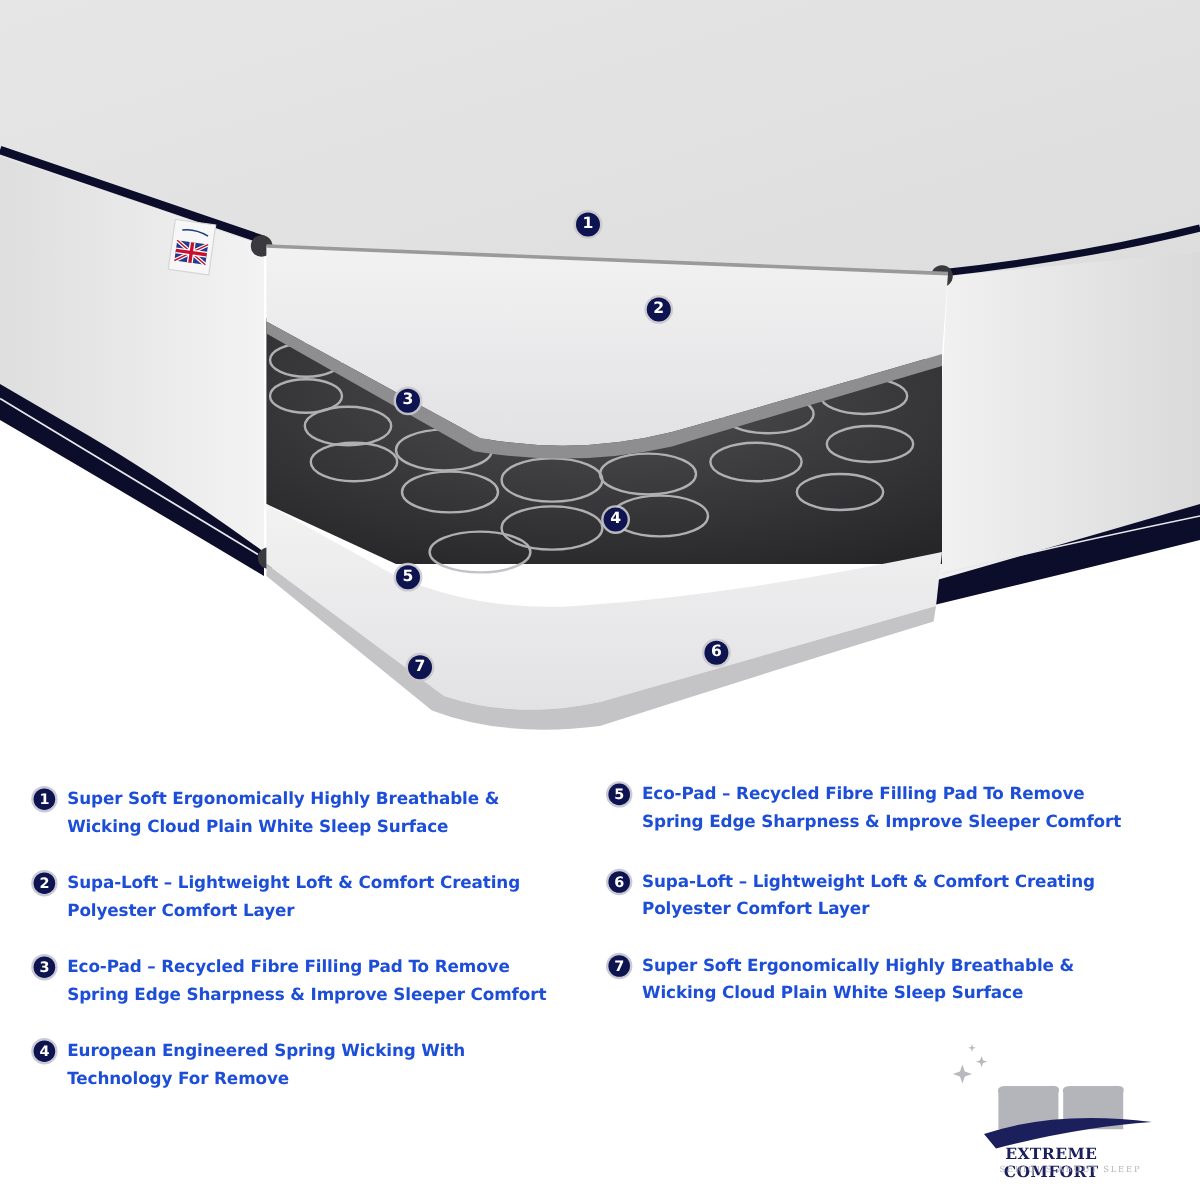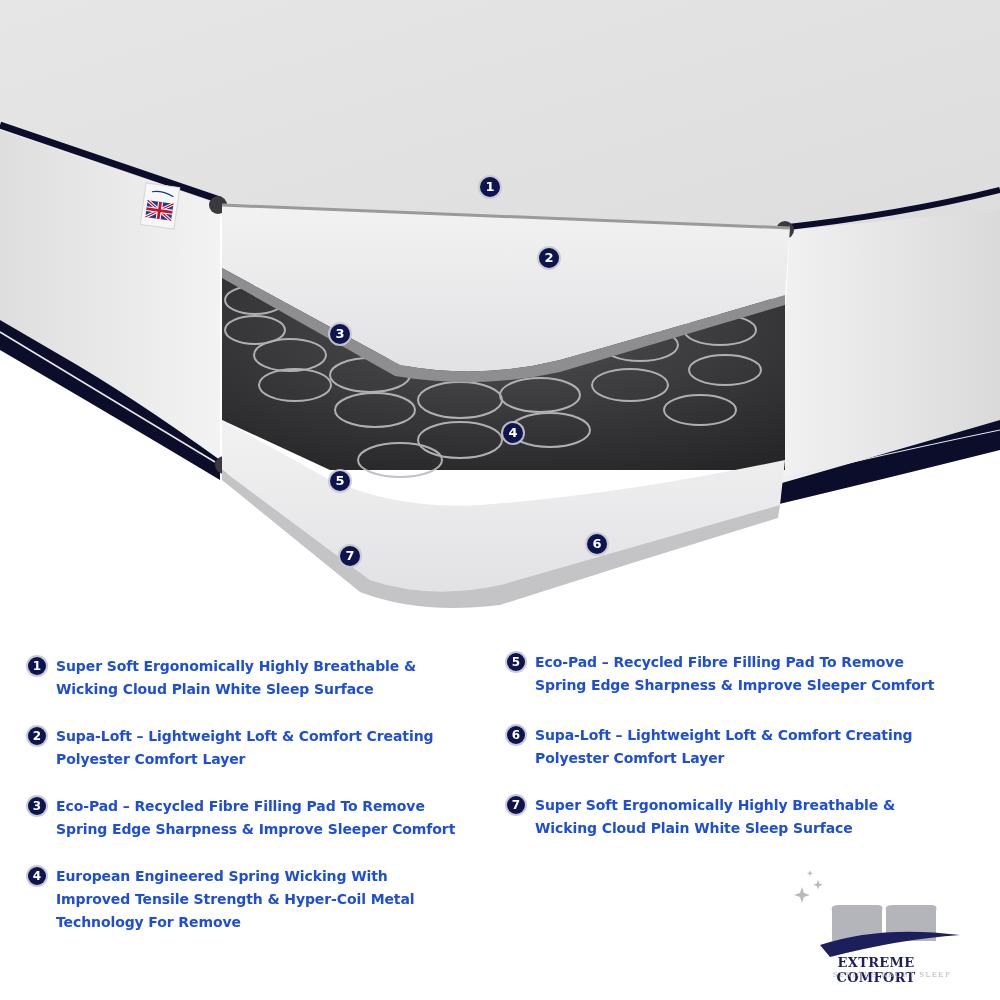--- a/index.html
+++ b/index.html
@@ -162,21 +162,20 @@
     <div class="txt">
       <div>Eco-Pad – Recycled Fibre Filling Pad To Remove</div>
       <div>Spring Edge Sharpness &amp; Improve Sleeper Comfort</div>
     </div>
   </div>
 
   <div class="legend-item" style="left:28px;top:865px;">
     <span class="num">4</span>
     <div class="txt">
       <div>European Engineered Spring Wicking With</div>
-      <div>Improved Tensile Strength &amp; Hyper-Coil Metal</div>
       <div>Technology For Remove</div>
     </div>
   </div>
 
   <div class="legend-item" style="left:507px;top:651px;">
     <span class="num">5</span>
     <div class="txt">
       <div>Eco-Pad – Recycled Fibre Filling Pad To Remove</div>
       <div>Spring Edge Sharpness &amp; Improve Sleeper Comfort</div>
     </div>

